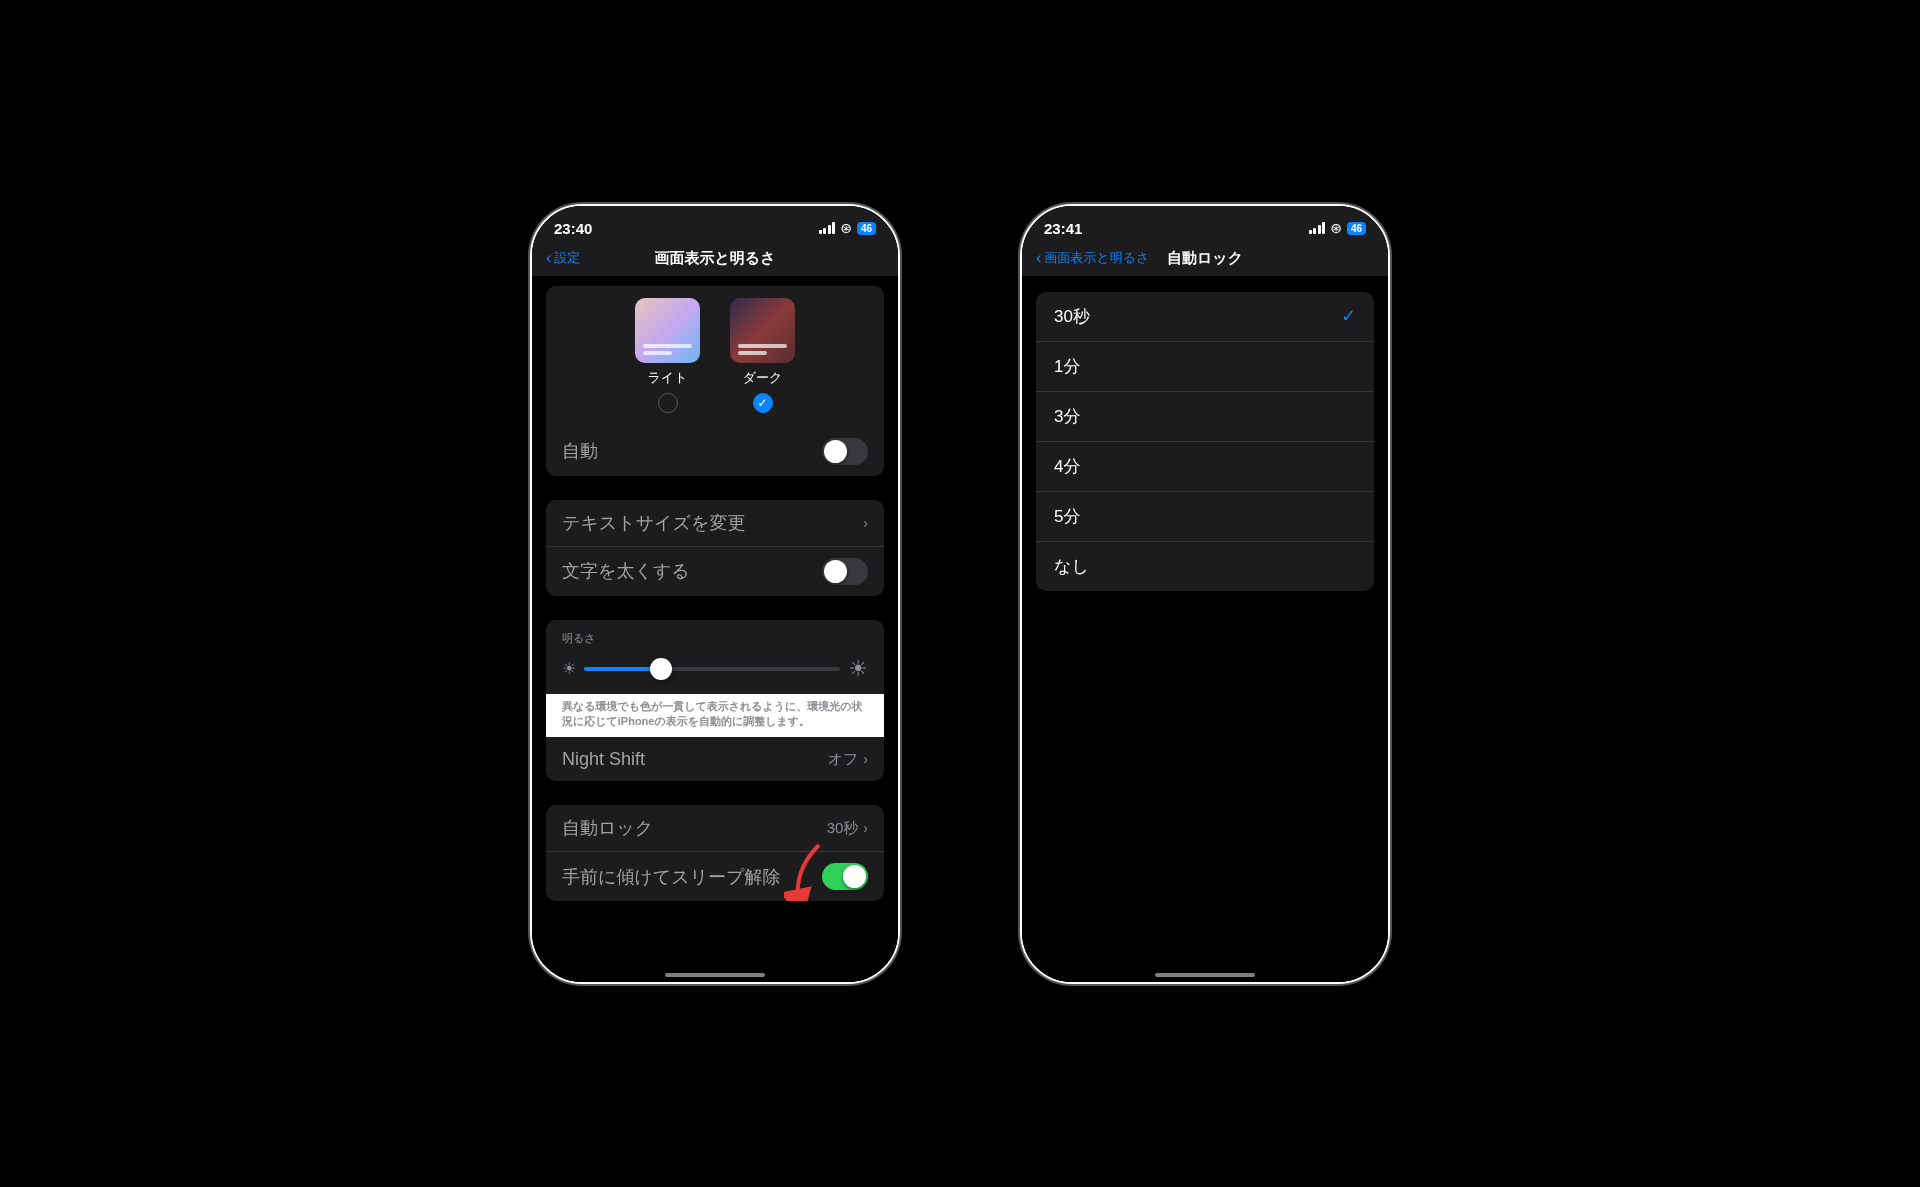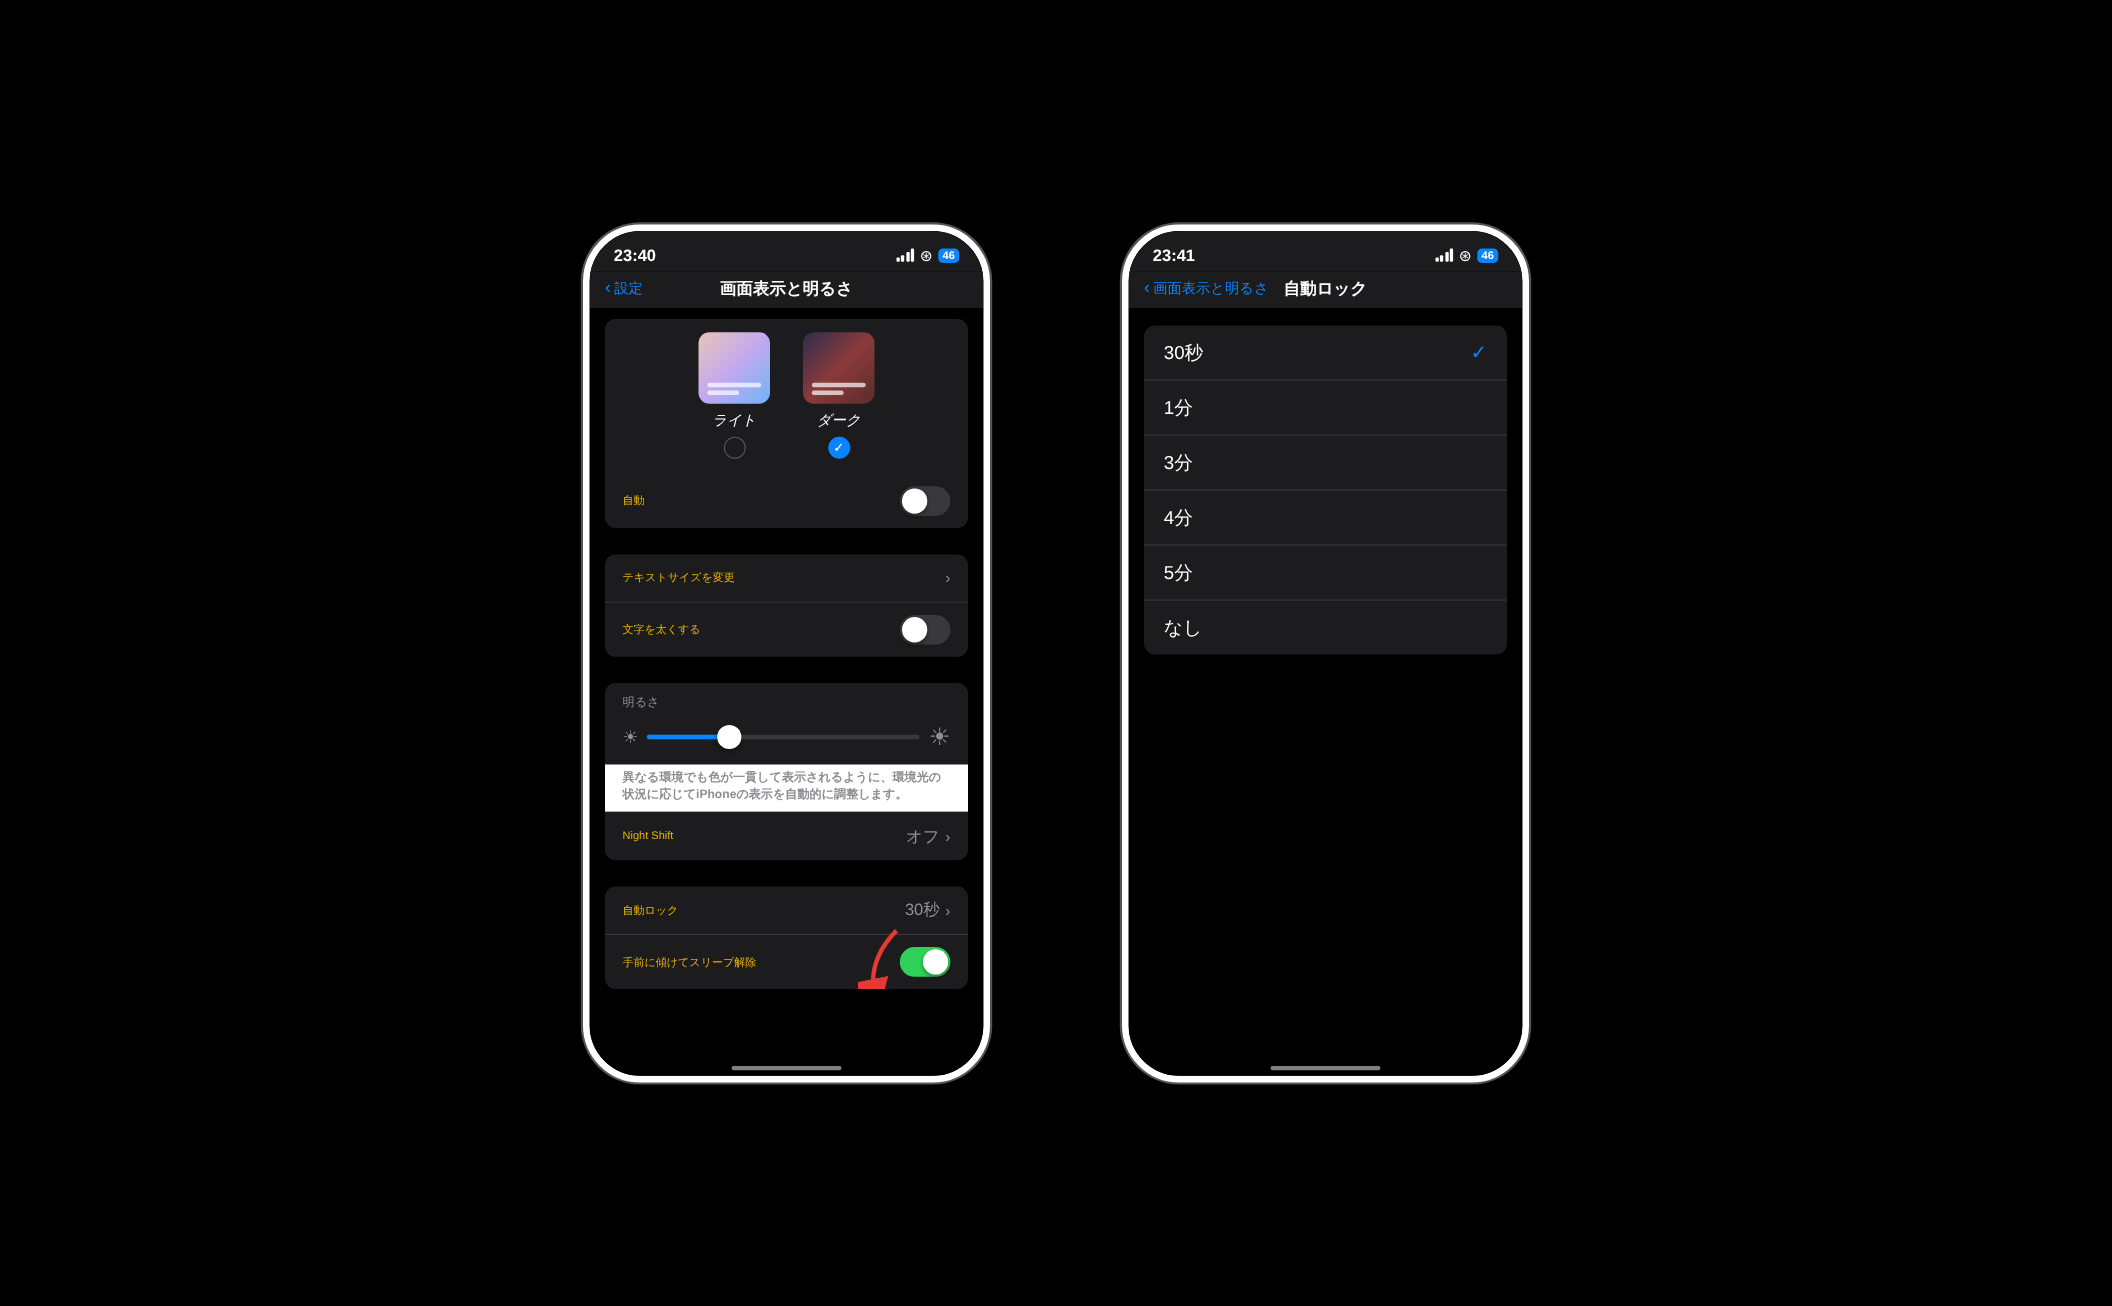--- a/index.html
+++ b/index.html
@@ -14,21 +14,21 @@
       font-family: -apple-system, 'Helvetica Neue', Arial, sans-serif;
       overflow: hidden;
     }
 
     
     .phone {
       width: 370px;
       height: 780px;
       background: #1c1c1e;
       border-radius: 52px;
-      border: 6px solid #ffffff;
+      border: 2px solid #ffffff;
       position: relative;
       overflow: hidden;
       box-shadow: 0 0 0 2px #555, 0 20px 60px rgba(0,0,0,0.8);
     }
 
     
     .phone-screen {
       width: 100%;
       height: 100%;
       background: #000;
@@ -128,22 +128,22 @@
       justify-content: space-between;
       padding: 11px 16px;
       background: #1c1c1e;
       border-bottom: 0.5px solid #38383a;
       min-height: 44px;
     }
     .row:last-child {
       border-bottom: none;
     }
     .row-label {
-      font-size: 10px;
-      color: #eab308;
+      font-size: 18px;
+      color: #a3a3a3;
     }
     .row-value {
       font-size: 15px;
       color: #8e8e93;
       display: flex;
       align-items: center;
       gap: 5px;
     }
     .chevron-right {
       color: #8e8e93;
@@ -215,21 +215,20 @@
       gap: 3px;
     }
     .thumb-line {
       height: 4px;
       background: rgba(255,255,255,0.7);
       border-radius: 2px;
     }
     .appearance-label {
       font-size: 13px;
       color: #fff;
-      font-style: italic;
     }
     .appearance-radio {
       width: 20px;
       height: 20px;
       border-radius: 50%;
       border: 1.5px solid #555;
       display: flex;
       align-items: center;
       justify-content: center;
     }

